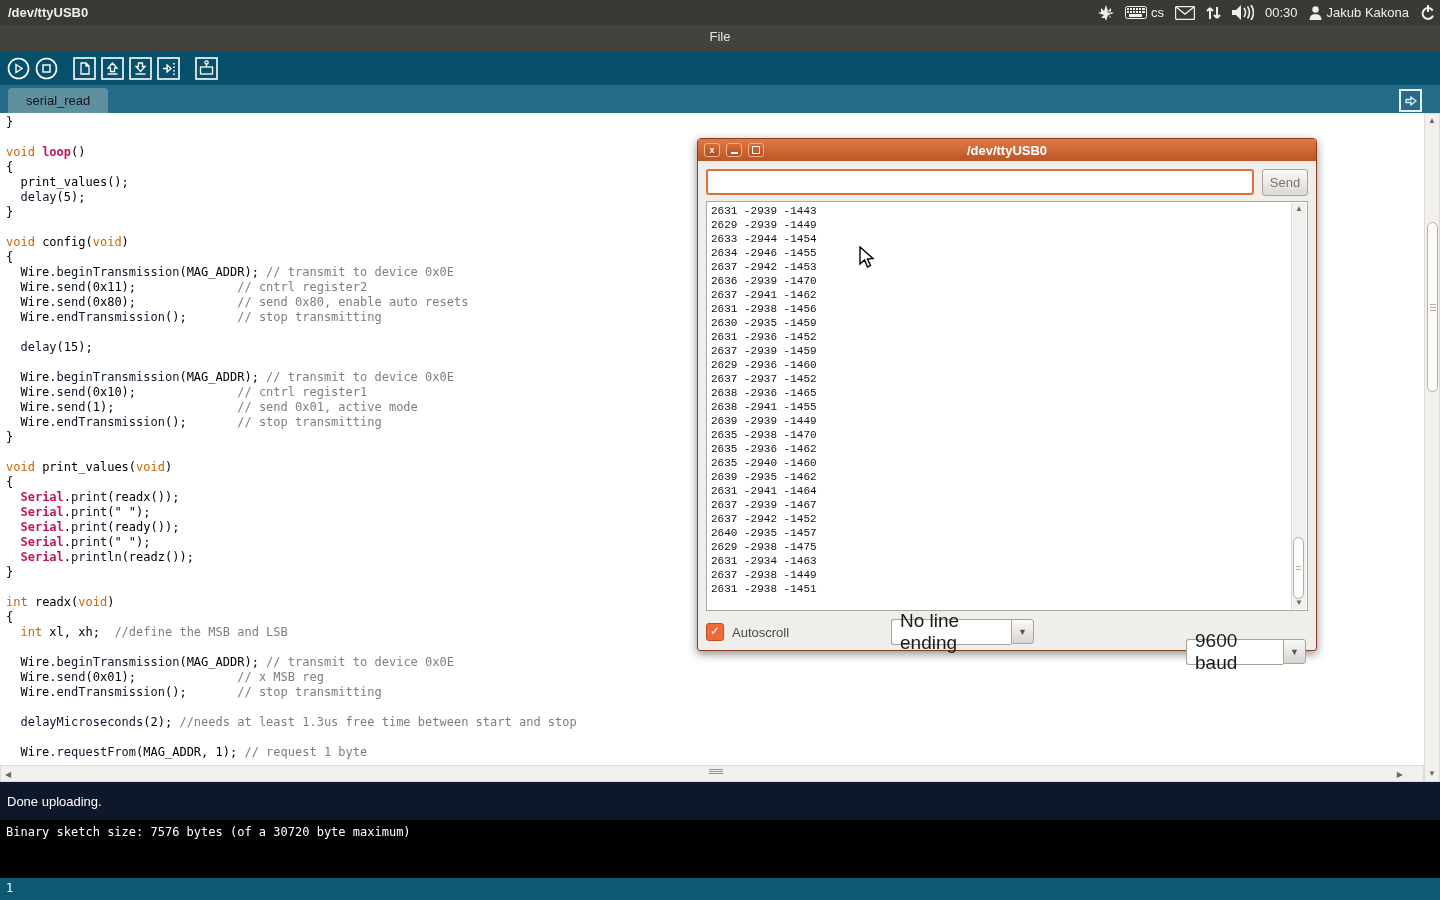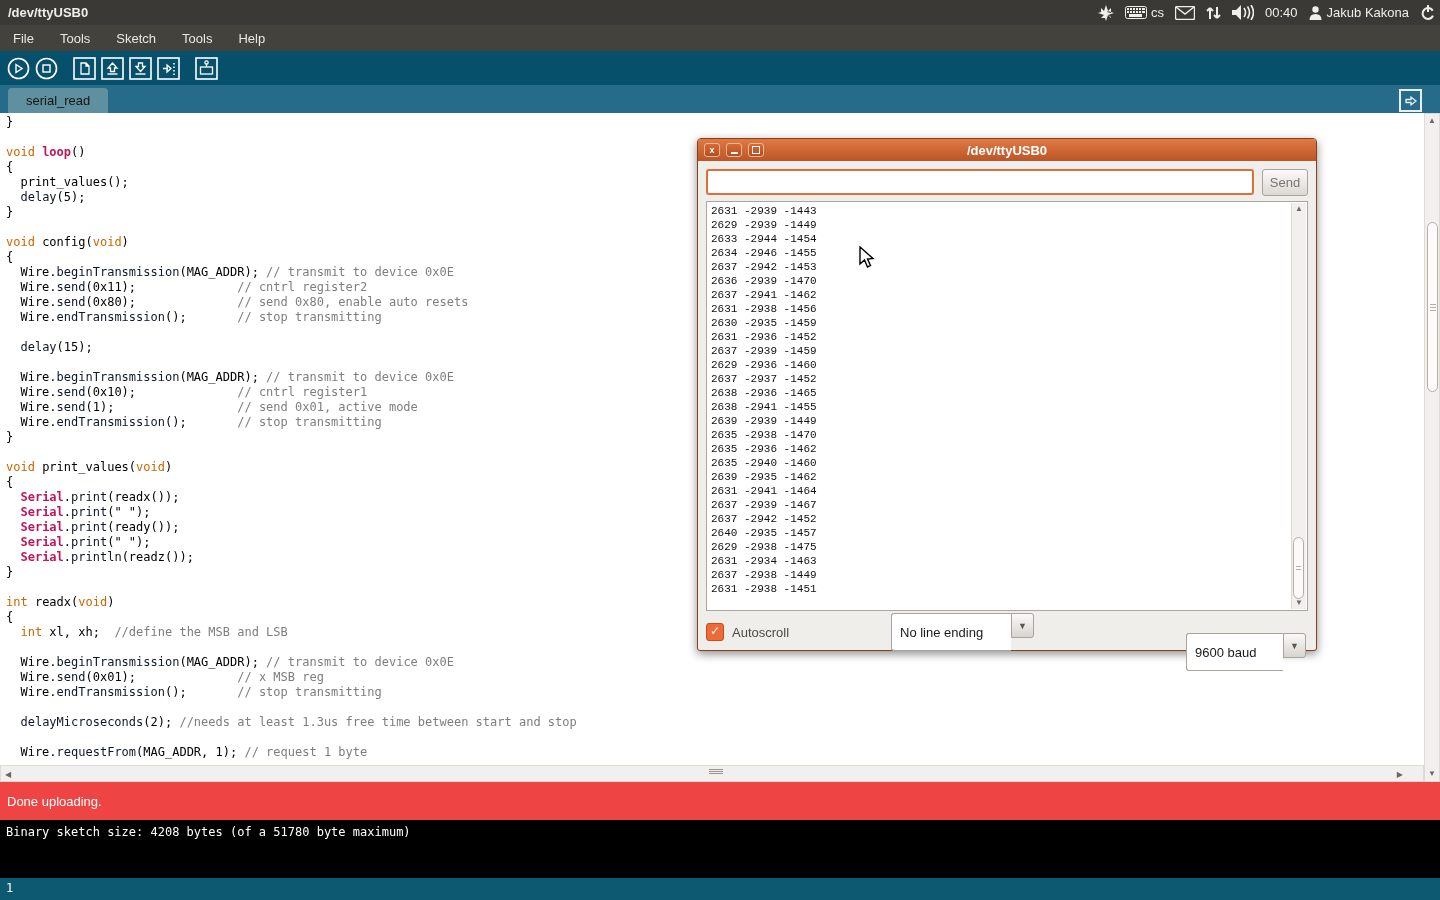--- a/index.html
+++ b/index.html
@@ -7,21 +7,21 @@
        font-family:"Liberation Sans",sans-serif;background:#fff;}
   .abs{position:absolute;}
   
   #panel{left:0;top:0;width:1440px;height:25px;background:#3a3935;color:#efefea;
          display:flex;align-items:center;}
   #panel-title{font-weight:bold;font-size:13px;margin-left:8px;}
   #tray{position:absolute;right:4px;top:0;height:25px;display:flex;align-items:center;gap:11px;font-size:13px;}
   #tray svg{display:block;}
   
   #menubar{left:0;top:25px;width:1440px;height:26px;background:#43423c;color:#e8e8e2;
-           display:flex;align-items:center;font-size:13px;}
+           display:flex;align-items:center;font-size:13px;flex-direction:column;}
   #menubar span{padding:4px 13px;cursor:default;}
   
   #toolbar{left:0;top:51px;width:1440px;height:34px;background:#07506b;display:flex;align-items:center;gap:4px;padding-left:6px;box-sizing:border-box;}
   .tbtn{width:24px;height:24px;display:flex;align-items:center;justify-content:center;}
   
   #tabstrip{left:0;top:85px;width:1440px;height:28px;background:#266c8a;}
   #tab-active{position:absolute;left:8px;top:3px;height:25px;background:#5f909f;
               border-radius:4px 4px 0 0;color:#141414;font-size:13px;
               display:flex;align-items:center;padding:0 18px;}
   #tabmenu-btn{position:absolute;right:18px;top:4px;width:19px;height:19px;border:2px solid #e9eef0;
@@ -39,21 +39,21 @@
   .sb-thumb{background:#fcfbfa;border:1px solid #b4aea7;border-radius:7px;box-sizing:border-box;
             display:flex;align-items:center;justify-content:center;flex-direction:column;gap:2px;}
   .sb-grip{width:6px;height:1px;background:#b4aea7;}
   .sb-arrow{color:#6e6862;font-size:8px;line-height:8px;text-align:center;width:100%;position:absolute;}
   #vscroll{left:1424px;top:113px;width:16px;height:669px;}
   #vscroll-thumb{position:absolute;left:2px;top:108px;width:11px;height:170px;}
   #hscroll{left:0;top:765px;width:1424px;height:17px;}
   #sash-grip{position:absolute;left:706px;top:769px;width:20px;height:8px;display:flex;flex-direction:column;gap:1px;align-items:center;}
   #sash-grip div{width:14px;height:1px;background:#9a948d;}
   
-  #statusbar{left:0;top:782px;width:1440px;height:38px;background:#ef4444;color:#fff;
+  #statusbar{left:0;top:782px;width:1440px;height:38px;background:#0f172a;color:#fff;
              font-size:13px;display:flex;align-items:center;padding-left:7px;box-sizing:border-box;}
   #console{left:0;top:820px;width:1440px;height:58px;background:#000;color:#fff;
            font-family:"DejaVu Sans Mono",monospace;font-size:12px;padding:5px 0 0 6px;box-sizing:border-box;}
   #linebar{left:0;top:878px;width:1440px;height:22px;background:#0d5971;color:#fff;
            font-family:"DejaVu Sans Mono",monospace;font-size:12px;padding:3px 0 0 6px;box-sizing:border-box;}
   
   #serialwin{left:697px;top:138px;width:620px;height:513px;background:#f0eeeb;
              border:1px solid #873f1e;border-radius:4px 4px 3px 3px;box-shadow:0 3px 10px rgba(0,0,0,.45);box-sizing:border-box;}
   #sw-titlebar{position:absolute;left:0;top:0;width:100%;height:22px;border-radius:3px 3px 0 0;
                background:linear-gradient(#df7a43,#bc5527);display:flex;align-items:center;box-sizing:border-box;}
@@ -71,21 +71,21 @@
   #sw-list{position:absolute;left:8px;top:62px;width:602px;height:410px;background:#fff;
            border:1px solid #aba69f;box-sizing:border-box;overflow:hidden;}
   #sw-rows{position:absolute;left:4px;top:2px;font-family:Liberation Mono, monospace;font-size:11px;line-height:14px;color:#111;white-space:pre;}
   #sw-vscroll{position:absolute;right:1px;top:1px;width:14px;height:406px;background:#f2f0ee;border-left:1px solid #dedad4;}
   #sw-thumb{position:absolute;left:1px;top:334px;width:11px;height:62px;}
   #sw-bottombar{position:absolute;left:0;top:474px;width:100%;height:38px;display:flex;align-items:center;padding:0 8px;box-sizing:border-box;}
   #sw-checkbox{width:16px;height:16px;background:#ed6b36;border:1px solid #c14f1f;border-radius:3px;
                color:#fff;font-size:12px;line-height:14px;text-align:center;}
   #sw-autoscroll-label{font-size:13px;color:#4a4a48;margin-left:8px;text-align:right;}
   .dd-field{height:25px;background:#fff;border:1px solid #a9a39c;border-right:none;border-radius:3px 0 0 3px;
-            display:flex;align-items:center;padding:18px 8px;font-size:13px;color:#1a1a1a;box-sizing:border-box;}
+            display:flex;align-items:center;padding:12px 8px;font-size:19px;color:#1a1a1a;box-sizing:border-box;}
   .dd-btn{width:23px;height:25px;background:linear-gradient(#fbfaf9,#d8d4cf);border:1px solid #a9a39c;
           border-radius:0 3px 3px 0;display:flex;align-items:center;justify-content:center;
           font-size:9px;color:#5b5650;box-sizing:border-box;}
   #dd-lineending{position:absolute;right:282px;display:flex;}
   #dd-baud{position:absolute;right:10px;display:flex;margin-top:40px;}
   
   #cursor{left:858px;top:246px;width:20px;height:24px;z-index:50;pointer-events:none;}
 </style>
 </head>
 <body>
@@ -128,21 +128,21 @@
           <path d="M4 16 V5 M4 5 L1 8 M4 5 L7 8" transform="translate(0,-2)" stroke="#efefea" stroke-width="2" fill="none"></path>
           <path d="M11 0 V11 M11 11 L8 8 M11 11 L14 8" transform="translate(0,2)" stroke="#efefea" stroke-width="2" fill="none"></path>
         </svg>
     </span>
     <span>
       <svg width="22" height="15" viewBox="0 0 22 15">
           <path d="M0 5 h4 l5 -5 v15 l-5 -5 h-4 z" fill="#efefea"></path>
           <path d="M12 3 q3 4.5 0 9 M15.5 1.5 q4 6 0 12 M19 0 q5 7.5 0 15" stroke="#efefea" stroke-width="1.6" fill="none"></path>
         </svg>
     </span>
-    <span>00:40</span>
+    <span>00:30</span>
     <span style="display:flex;align-items:center;gap:5px;">
       <svg width="13" height="14" viewBox="0 0 13 14">
           <circle cx="6.5" cy="3.5" r="3.2" fill="#efefea"></circle>
           <path d="M0.5 14 q0 -6 6 -6 q6 0 6 6 z" fill="#efefea"></path>
         </svg>
       <span>Jakub Kakona</span>
     </span>
     <span>
       <svg width="16" height="16" viewBox="0 0 16 16">
           <circle cx="8" cy="8.5" r="5.4" fill="none" stroke="#efefea" stroke-width="2" stroke-dasharray="22 5" transform="rotate(90 8 8.5)"></circle>
@@ -244,21 +244,21 @@
 <div class="abs" id="sash-grip">
     <div></div>
     <div></div>
     <div></div>
   </div>
 
 <div class="abs" id="statusbar">
   <span>Done uploading.</span>
 </div>
 <div class="abs" id="console">
-  <span>Binary sketch size: 4208 bytes (of a 51780 byte maximum)</span>
+  <span>Binary sketch size: 7576 bytes (of a 30720 byte maximum)</span>
 </div>
 <div class="abs" id="linebar">
   <span>1</span>
 </div>
 
 <div class="abs" id="serialwin">
   <div id="sw-titlebar">
     <div class="winbtn">x</div>
     <div class="winbtn">
         <div class="minln"></div>

